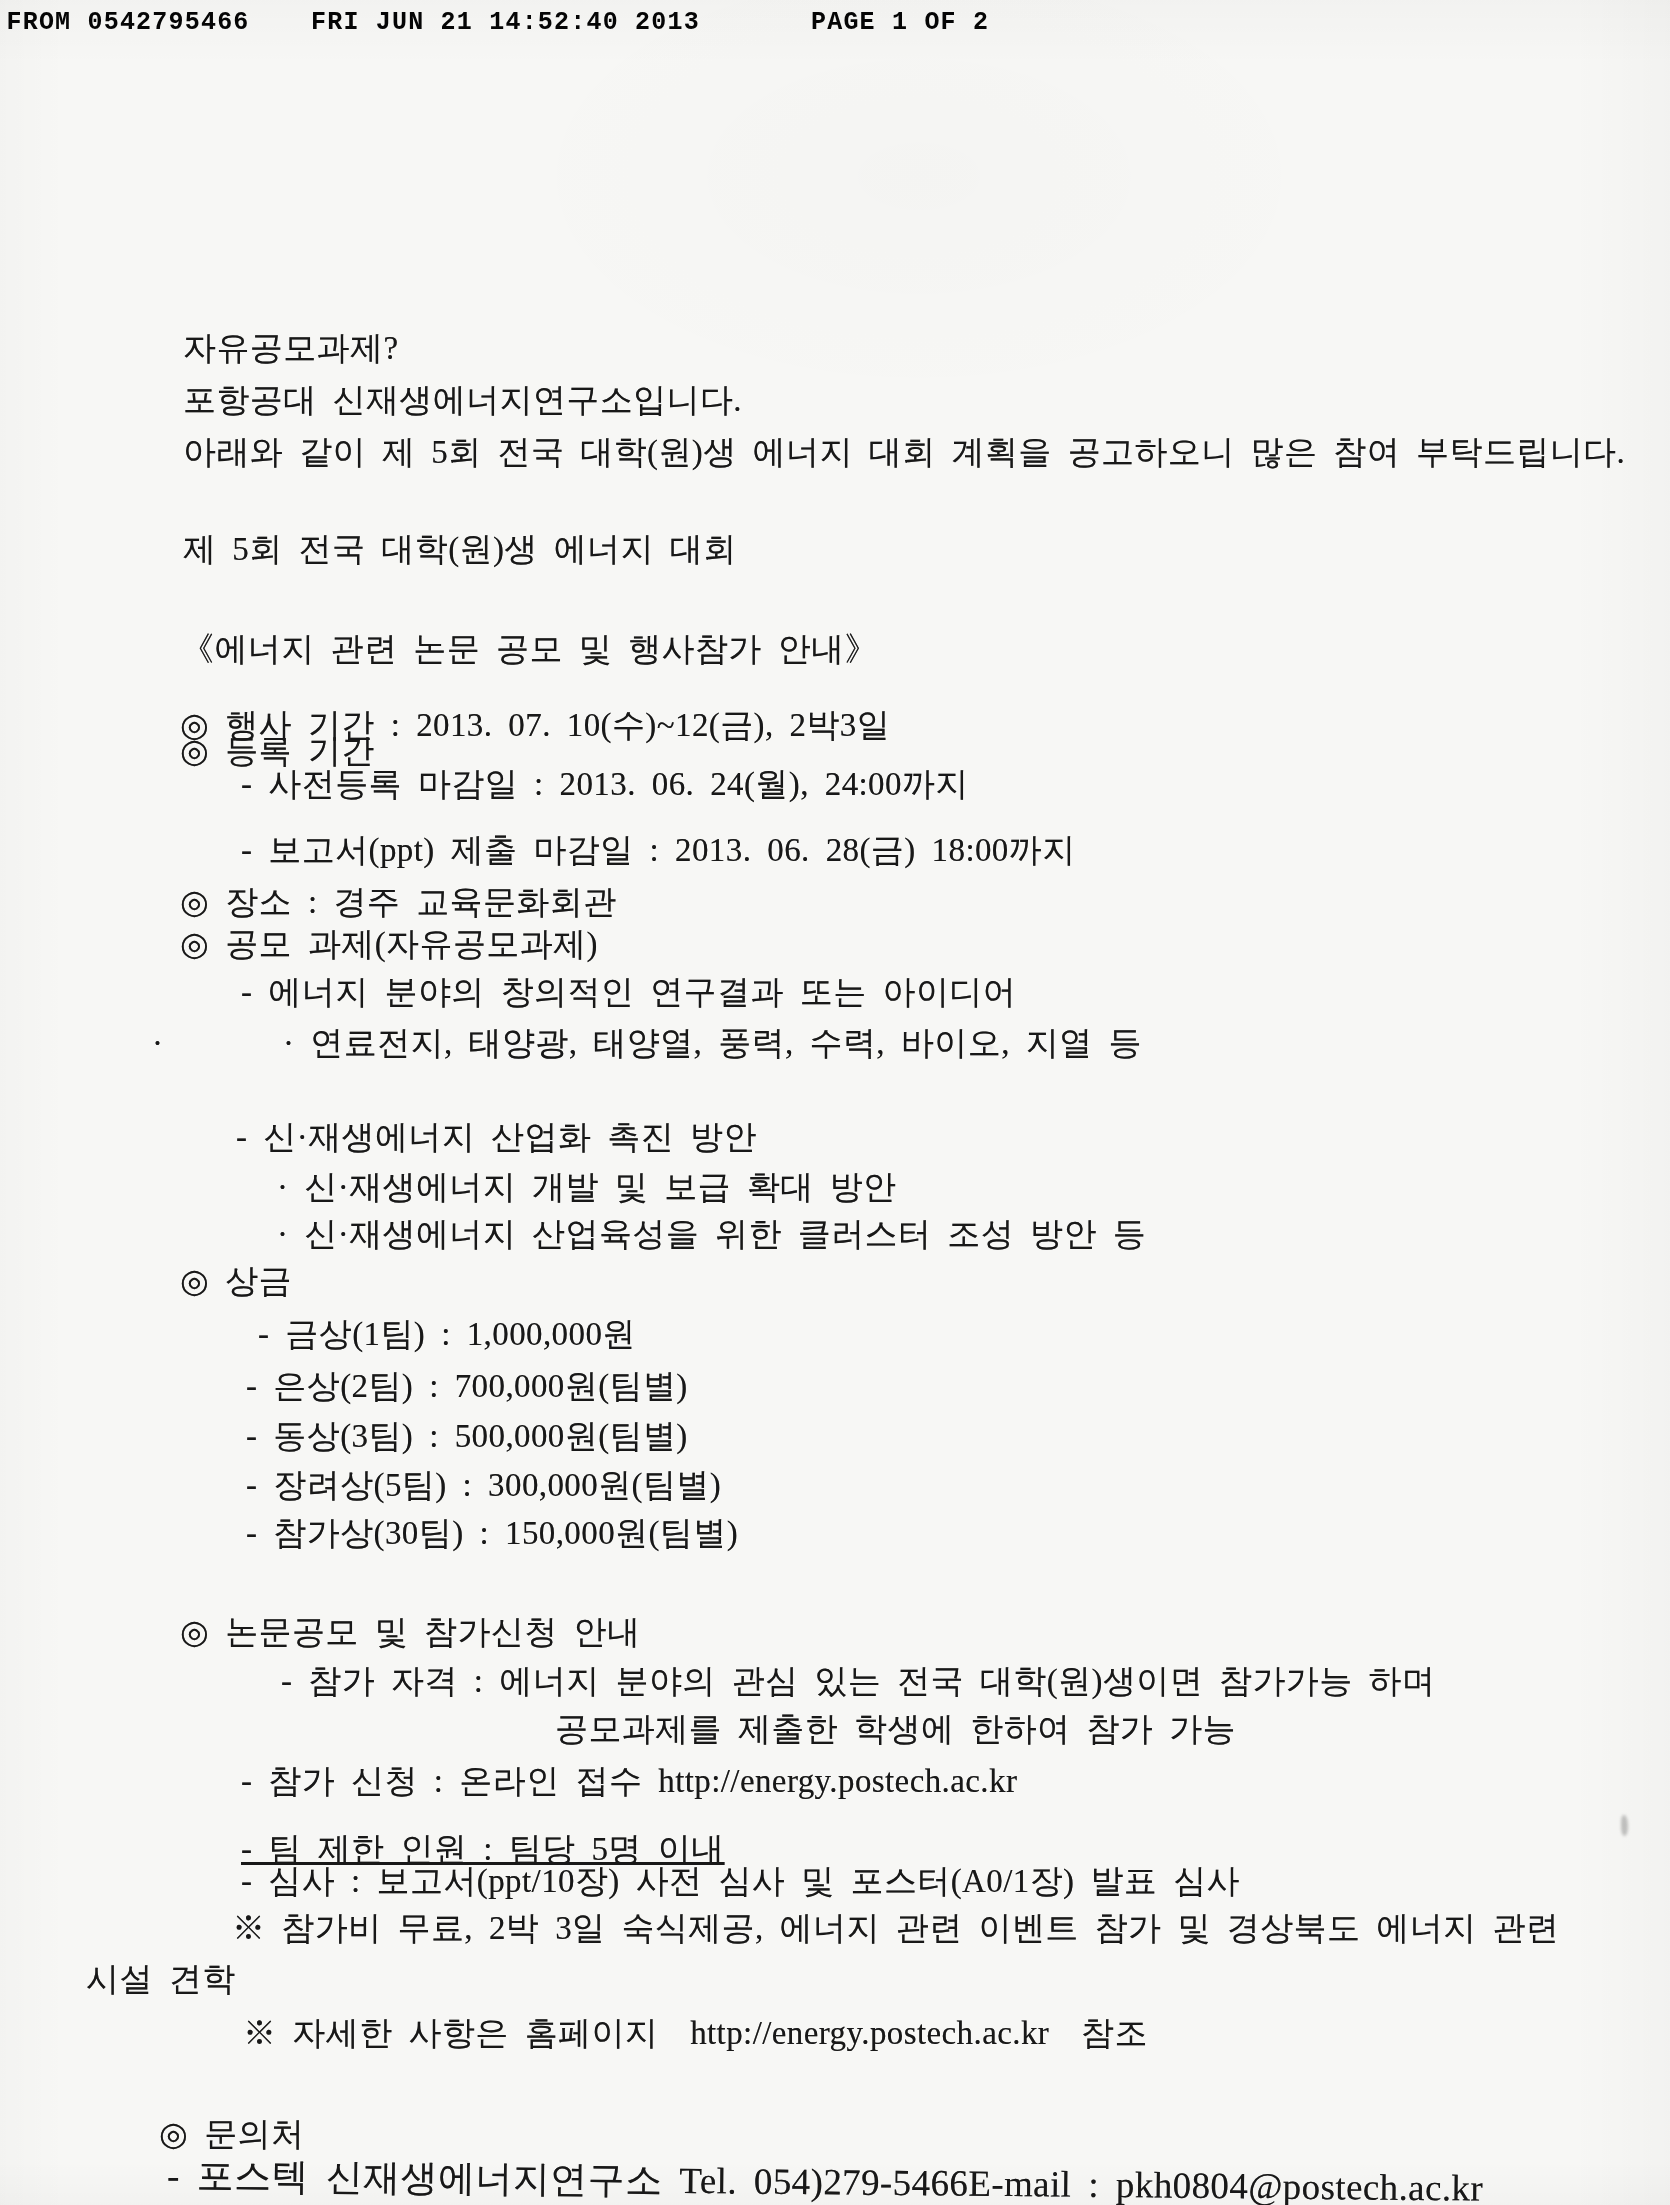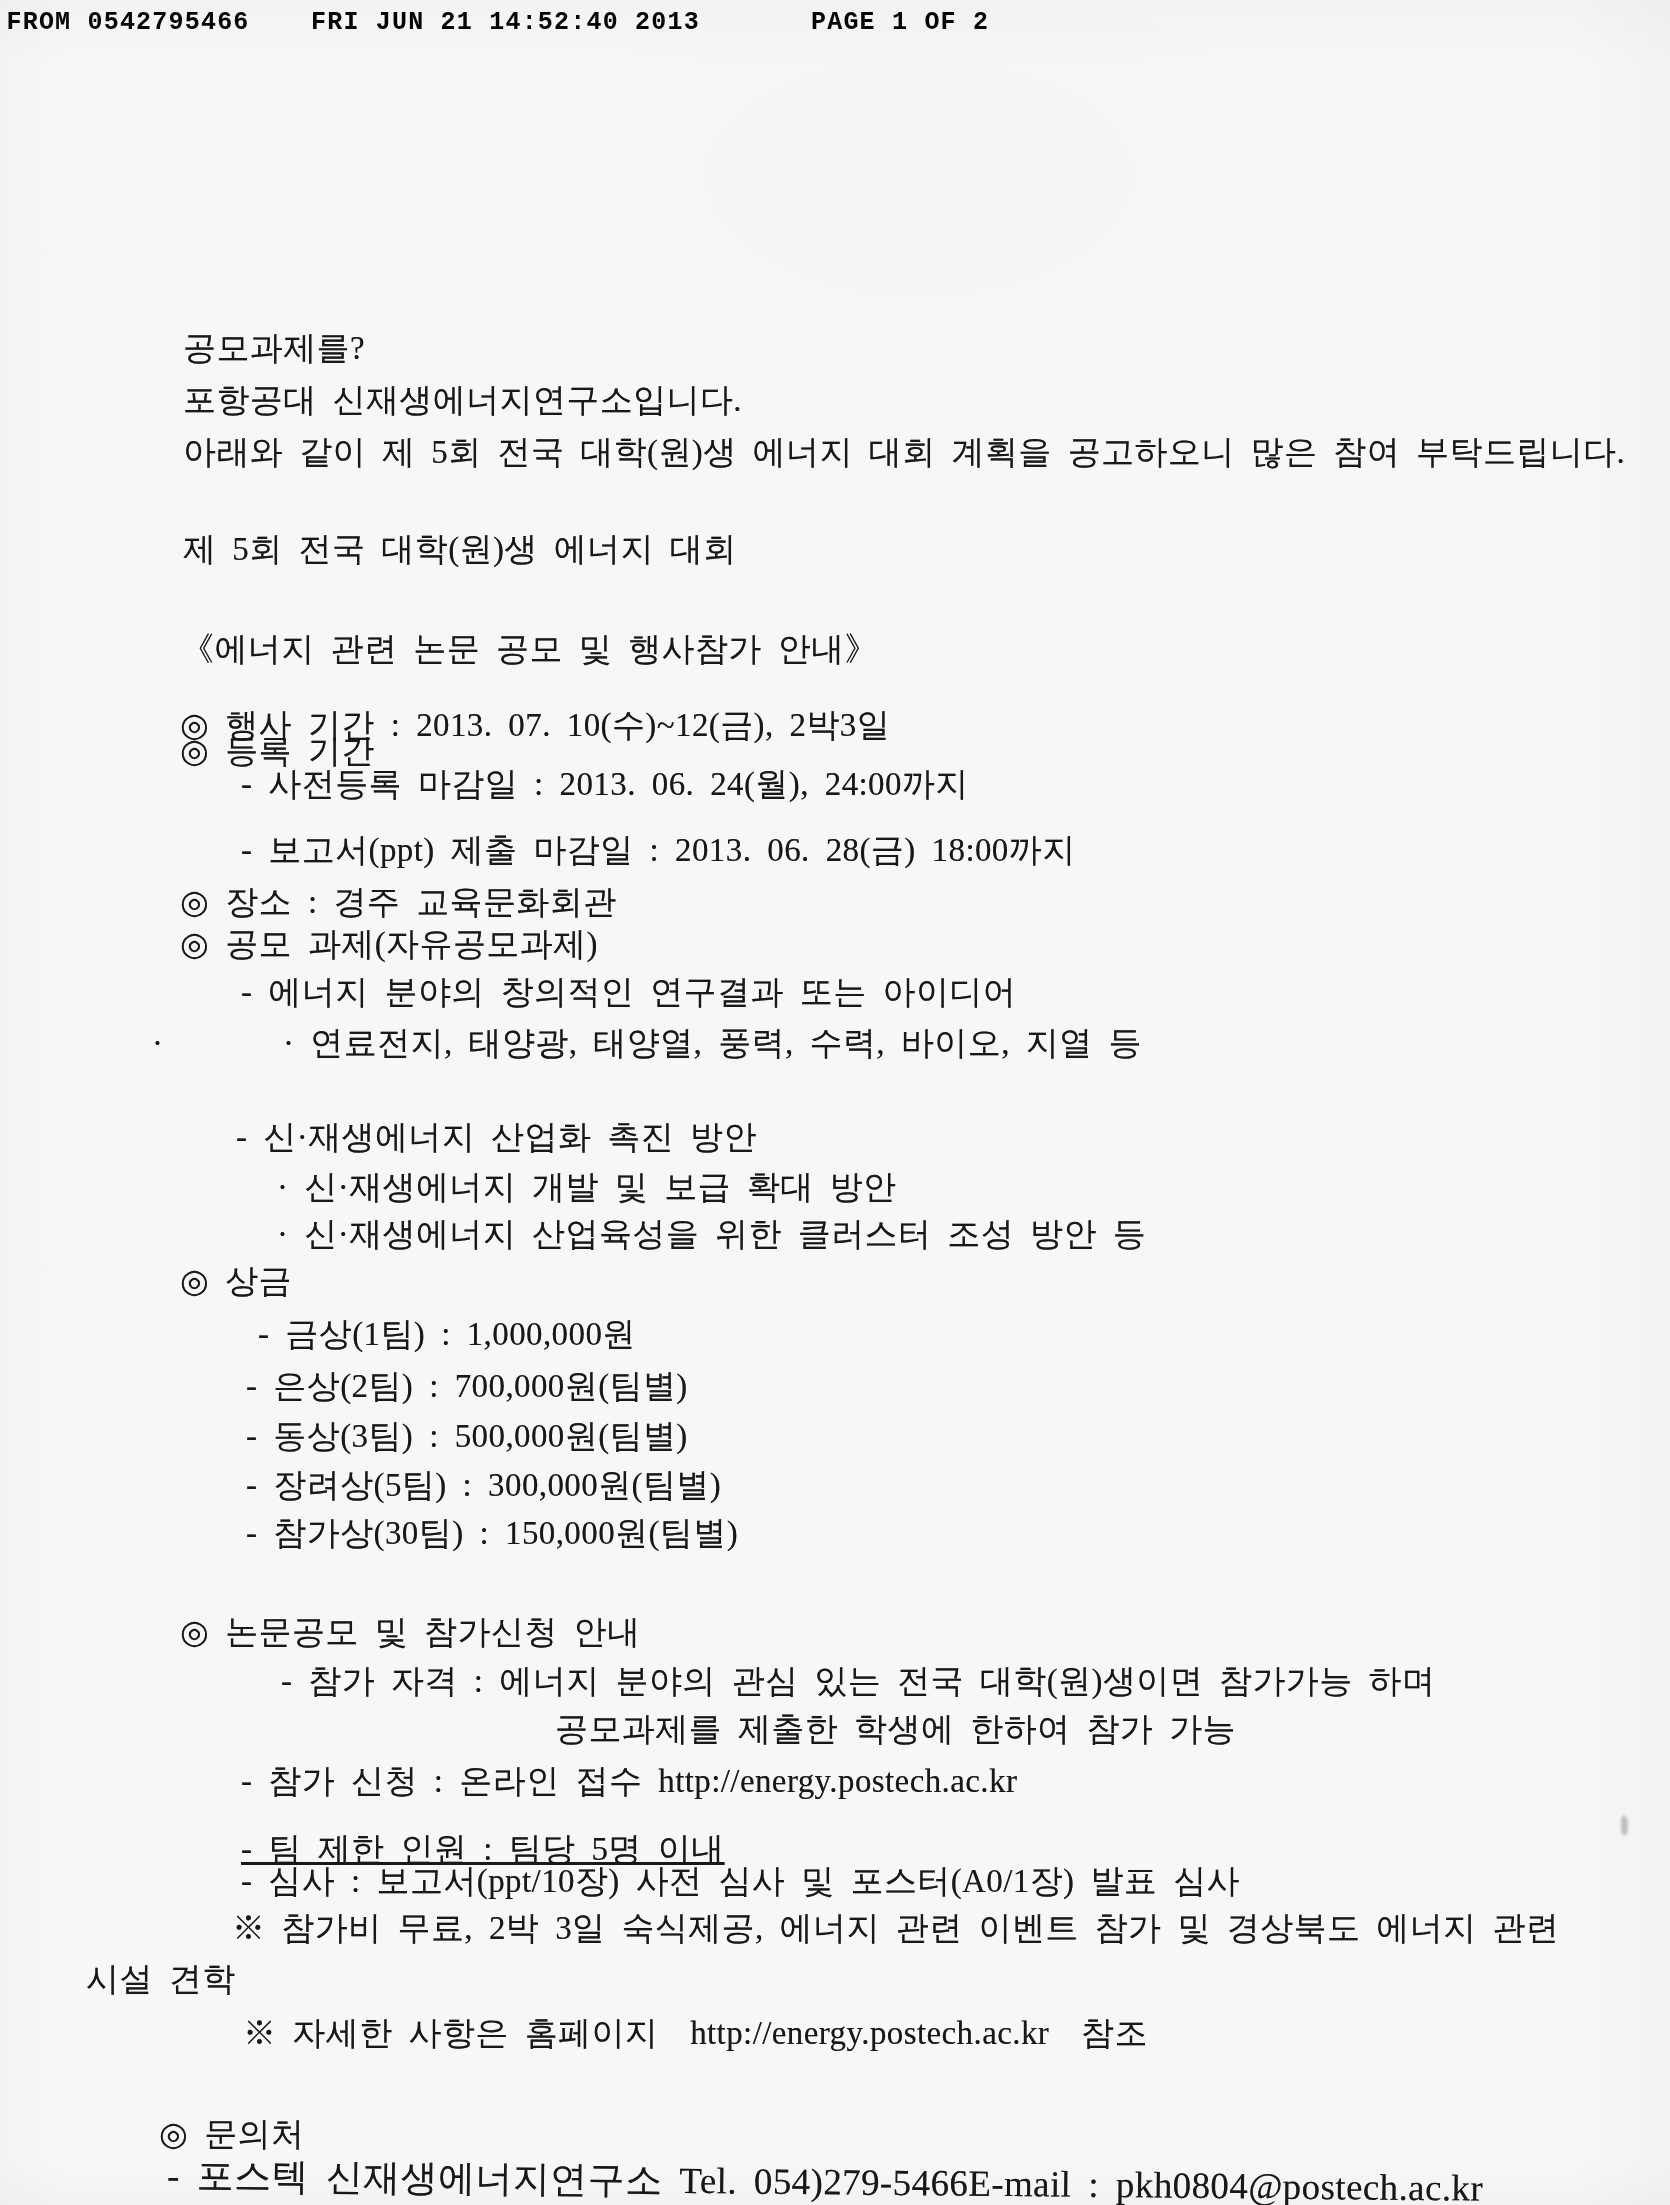--- a/index.html
+++ b/index.html
@@ -49,21 +49,21 @@
 <body>
 
 <div class="page">
 
   <div class="fax-header">
     <span class="fh-from">FROM 0542795466</span>
     <span class="fh-datetime">FRI JUN 21 14:52:40 2013</span>
     <span class="fh-page">PAGE 1 OF 2</span>
   </div>
 
-  <div class="line" style="top:327px;left:183px;">공모과제를?</div>
+  <div class="line" style="top:327px;left:183px;">자유공모과제?</div>
   <div class="line" style="top:379px;left:183px;">포항공대 신재생에너지연구소입니다.</div>
   <div class="line" style="top:431px;left:183px;">아래와 같이 제 5회 전국 대학(원)생 에너지 대회 계획을 공고하오니 많은 참여 부탁드립니다.</div>
 
   <div class="line" style="top:528px;left:183px;">제 5회 전국 대학(원)생 에너지 대회</div>
 
   <div class="line" style="top:628px;left:181px;text-align:center;">《에너지 관련 논문 공모 및 행사참가 안내》</div>
   <div class="line" style="top:681px;left:180px;margin-top:23px;">◎ 행사 기간 : 2013. 07. 10(수)~12(금), 2박3일</div>
 
   <div class="line" style="top:730px;left:180px;">◎ 등록 기간</div>
   <div class="line" style="top:763px;left:241px;">- 사전등록 마감일 : 2013. 06. 24(월), 24:00까지</div>

